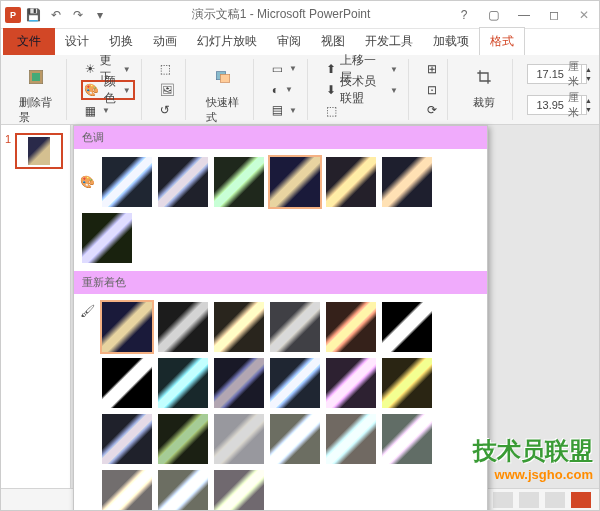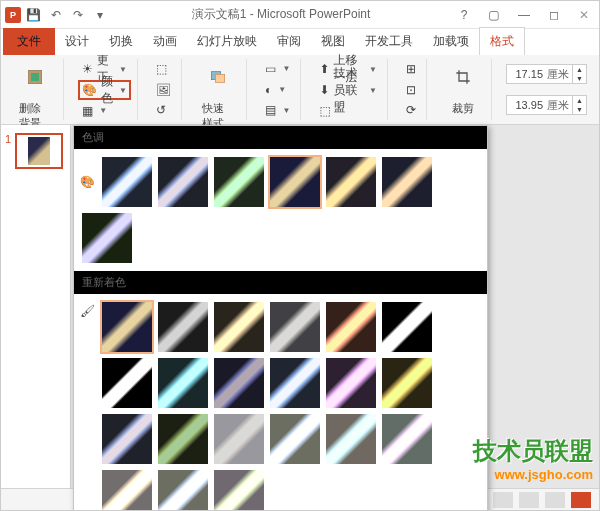--- a/index.html
+++ b/index.html
@@ -11,39 +11,39 @@
 .title-center{flex:1;text-align:center;color:#666;font-size:12px}
 .title-right{display:flex;gap:8px;align-items:center}
 .win-btn{width:22px;height:18px;display:flex;align-items:center;justify-content:center;color:#666;cursor:pointer}
 .ribbon-tabs{height:26px;display:flex;align-items:flex-end;padding-left:2px;background:#fff}
 .file-tab{background:#d24726;color:#0f172a;padding:5px 14px;font-size:12px}
 .rtab{padding:5px 10px;color:#444;cursor:pointer;font-size:12px}
 .rtab.active{color:#d24726;background:#fff;border:1px solid #d4d4d4;border-bottom:none}
 .ribbon{height:70px;background:#f5f5f5;border-bottom:1px solid #d4d4d4;display:flex;padding:4px 6px;gap:8px}
 .rgroup{display:flex;flex-direction:column;gap:2px;padding:0 6px;border-right:1px solid #e0e0e0}
 .rgroup:last-child{border-right:none}
-.big-btn{display:flex;flex-direction:column;align-items:center;gap:8px;padding:2px 6px;cursor:pointer}
+.big-btn{display:flex;flex-direction:column;align-items:center;gap:2px;padding:2px 6px;cursor:pointer}
 .big-btn .icon-box{width:32px;height:32px;display:flex;align-items:center;justify-content:center}
 .small-btn{display:flex;align-items:center;gap:4px;padding:2px 4px;cursor:pointer;height:20px}
 .small-btn.highlighted{border:2px solid #d24726;padding:0 2px}
 .dd-arrow{font-size:8px;color:#666;margin-left:2px}
-.spinner{display:flex;align-items:center;background:#fff;border:1px solid #ccc;height:20px;width:81px}
+.spinner{display:flex;align-items:center;background:#fff;border:1px solid #ccc;height:20px;width:60px}
 .spinner input{border:none;width:38px;text-align:right;padding:0 2px;font-size:11px}
 .spinner .unit{font-size:11px;color:#666;padding:0 2px}
 .spinner .arrows{display:flex;flex-direction:column;margin-left:auto;border-left:1px solid #ccc}
 .spinner .arrows span{font-size:7px;line-height:9px;padding:0 3px;cursor:pointer}
 .workspace{display:flex;height:calc(100% - 28px - 26px - 70px - 22px);background:#e6e6e6;position:relative}
 .slide-panel{width:70px;background:#fff;border-right:1px solid #d4d4d4;padding:8px 4px}
 .slide-thumb{display:flex;gap:4px}
 .slide-num{font-size:11px;color:#d24726}
 .thumb{width:48px;height:36px;border:2px solid #d24726;background:#fff;display:flex;align-items:center;justify-content:center}
 .thumb-img{width:22px;height:28px;background:linear-gradient(135deg,#2a2a4a 40%,#d4c090 60%)}
 .canvas-area{flex:1;position:relative;background:#e6e6e6}
 .dropdown{position:absolute;left:72px;top:124px;width:415px;background:#fff;border:1px solid #c6c6c6;box-shadow:2px 2px 6px rgba(0,0,0,0.3);z-index:10}
-.dd-section-label{padding:4px 8px;background:#000000;font-size:11px;color:#666}
+.dd-section-label{padding:4px 8px;background:#f0abfc;font-size:11px;color:#666}
 .dd-grid{display:flex;flex-wrap:wrap;padding:6px;gap:2px}
 .dd-item{width:54px;height:54px;cursor:pointer;border:1px solid transparent;padding:1px}
 .dd-item.sel{border:2px solid #f4b183;padding:0}
 .dd-item .swimg{width:100%;height:100%}
 .statusbar{position:absolute;bottom:0;left:0;right:0;height:22px;background:#f5f5f5;border-top:1px solid #d4d4d4;display:flex;align-items:center;justify-content:flex-end;padding:0 8px;gap:6px}
 .sb-btn{width:20px;height:16px;background:#ddd;cursor:pointer}
 .watermark{position:absolute;right:6px;bottom:28px;z-index:20;text-align:right}
 .wm-main{font-size:24px;font-weight:bold;color:#3a9b35;text-shadow:1px 1px 0 #fff,-1px -1px 0 #fff}
 .wm-url{font-size:13px;color:#ff8c00;font-weight:bold}
 

